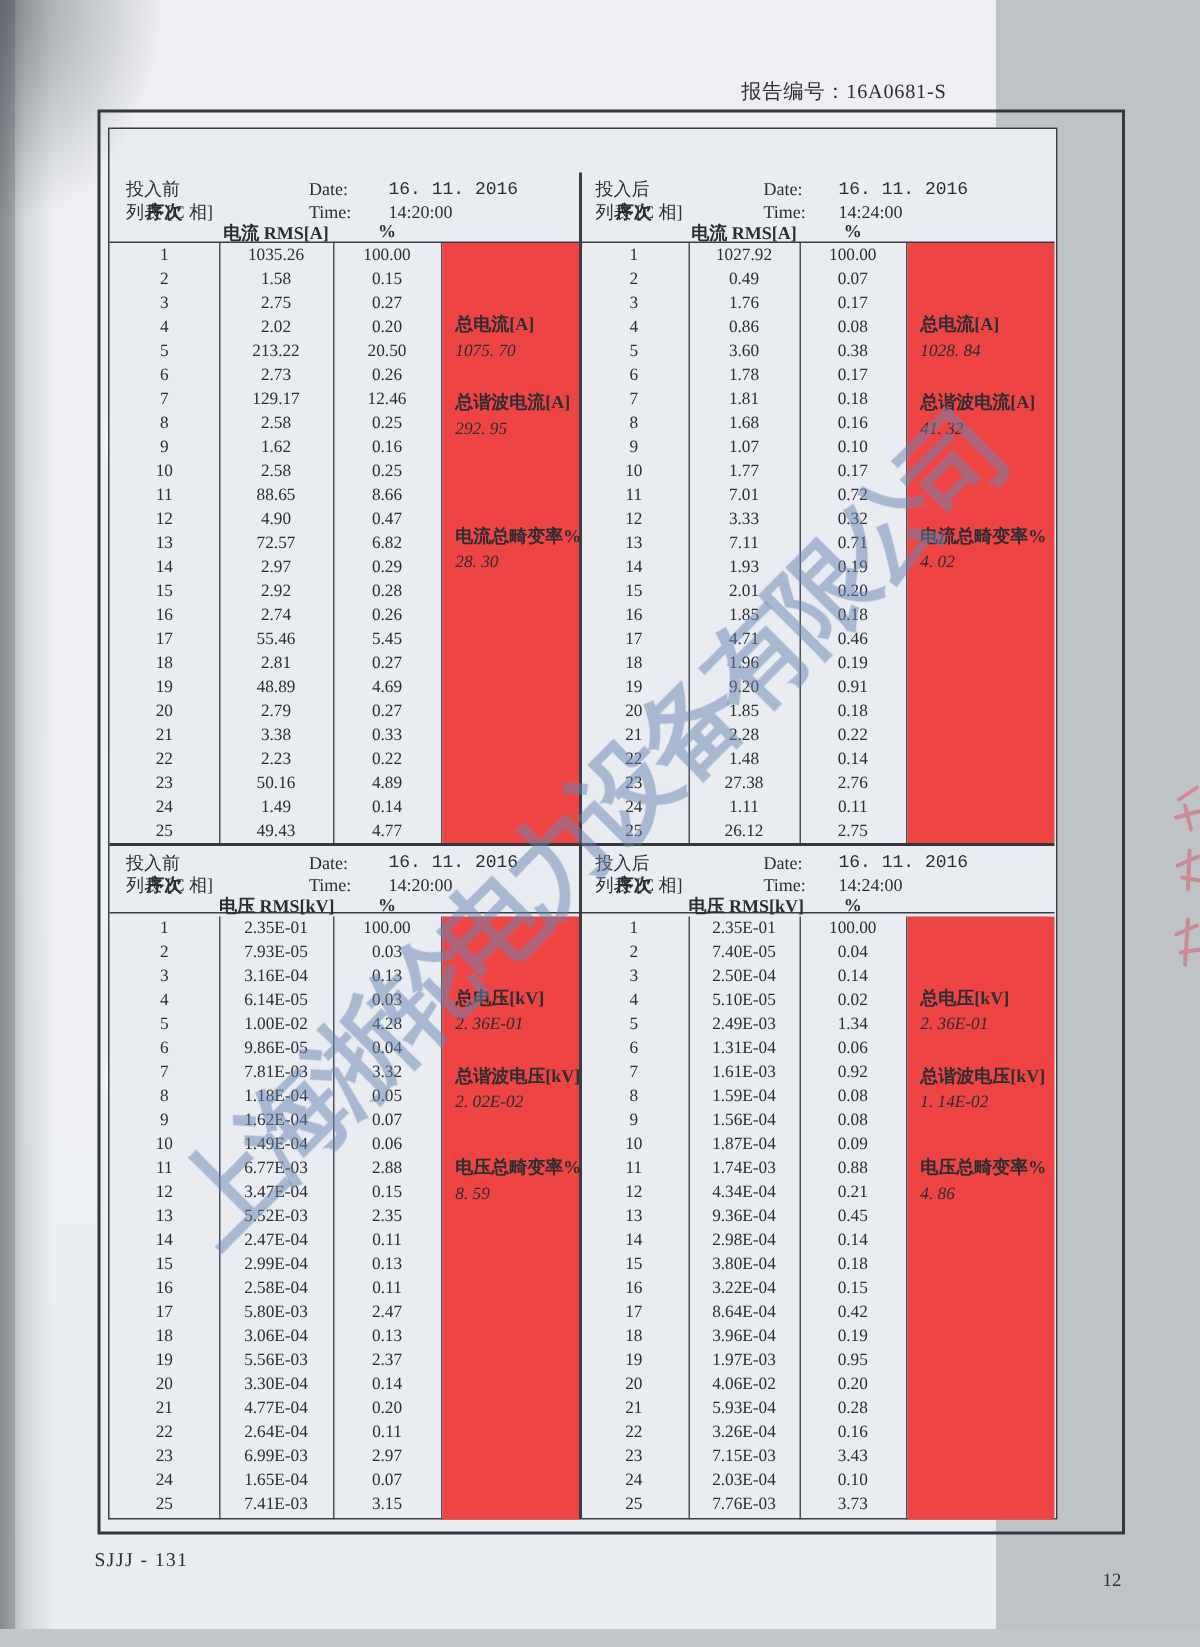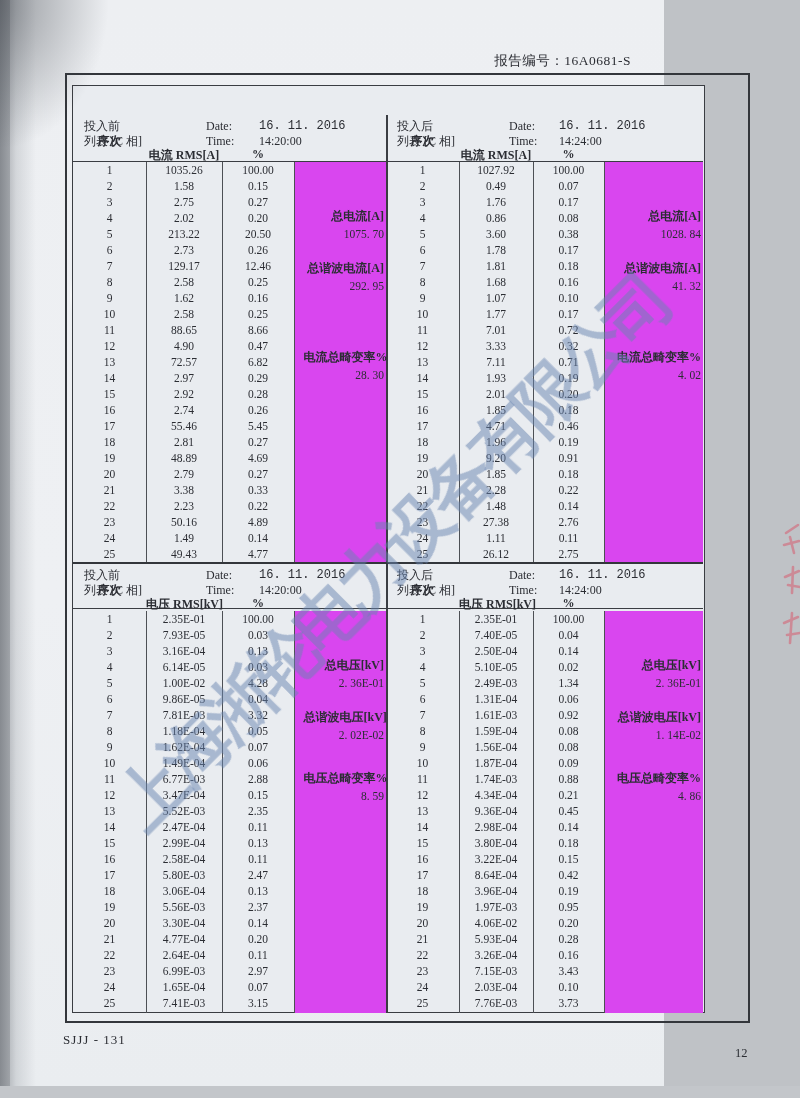--- a/index.html
+++ b/index.html
@@ -46,25 +46,25 @@
   .da2 { top:525px; height:401.5px; }
   .vline { position:absolute; top:0; bottom:0; width:1.2px; background:#4d5055; }
 
   .rows { position:absolute; top:0; bottom:0; }
   .rows-l { left:0; width:313px; } .rows-r { left:313px; width:317px; }
   .drow { height:16px; line-height:16px; display:flex; }
   .drow span { display:inline-block; text-align:center; font-size:11.5px; font-family:"Liberation Serif","DejaVu Sans Mono",serif; }
   .rows-l .c0 { width:73px; } .rows-l .c1 { width:76px; } .rows-l .c2 { width:72px; }
   .rows-r .c0 { width:73px; } .rows-r .c1 { width:74px; } .rows-r .c2 { width:71px; }
 
-  .ann { position:absolute; top:0; bottom:0; background:#d946ef;text-align:right; }
+  .ann { position:absolute; top:0; bottom:0; background:#ef4444; }
   .ann-l { left:221.5px; width:91.5px; } .ann-r { left:531.5px; width:98.5px; }
   .sb { position:absolute; left:9px; right:2px; }
   .sb .lbl { font-size:12px; font-weight:600; white-space:nowrap; }
-  .sb .val { font-size:11.5px; margin-top:3px; font-family:"Liberation Serif",serif; }
+  .sb .val { font-size:11.5px; margin-top:3px; font-family:"Liberation Serif",serif;font-style:italic; }
   .sb1 { top:46px; } .sb2 { top:98px; }
   .da1 .sb3 { top:143px;margin-top:44px; } .da2 .sb3 { top:159px; }
 
   .footer-code { position:absolute; left:53px; top:1032px; font-size:13px; letter-spacing:1px; }
   .page-num    { position:absolute; left:725px; top:1046px; font-size:12.5px; }
 
   .wm { position:absolute; font-family:"DejaVu Sans","Liberation Sans",sans-serif; font-weight:bold; font-size:68px;
         color:rgba(103,132,176,.5); transform:translate(-50%,-50%) rotate(-45deg); filter:blur(.3px);
         pointer-events:none; z-index:5; }
   .red-marks { position:absolute; left:778px; top:515px; z-index:6; }

